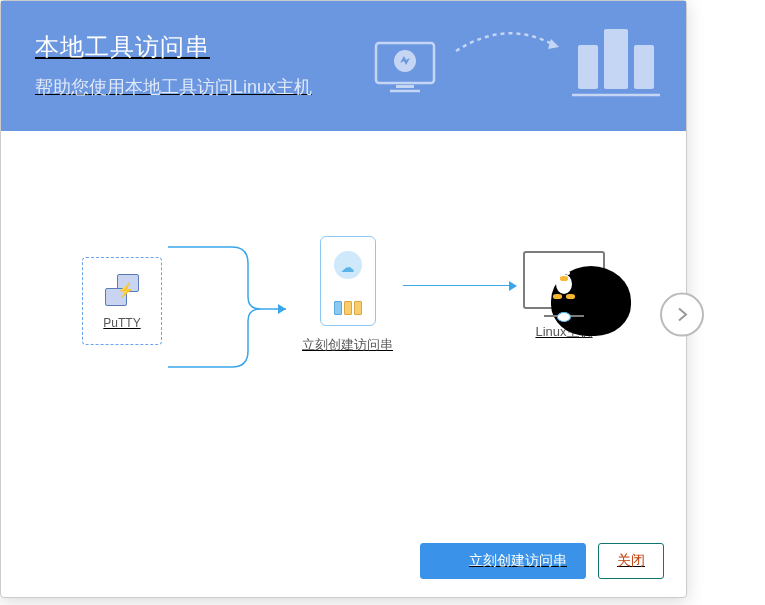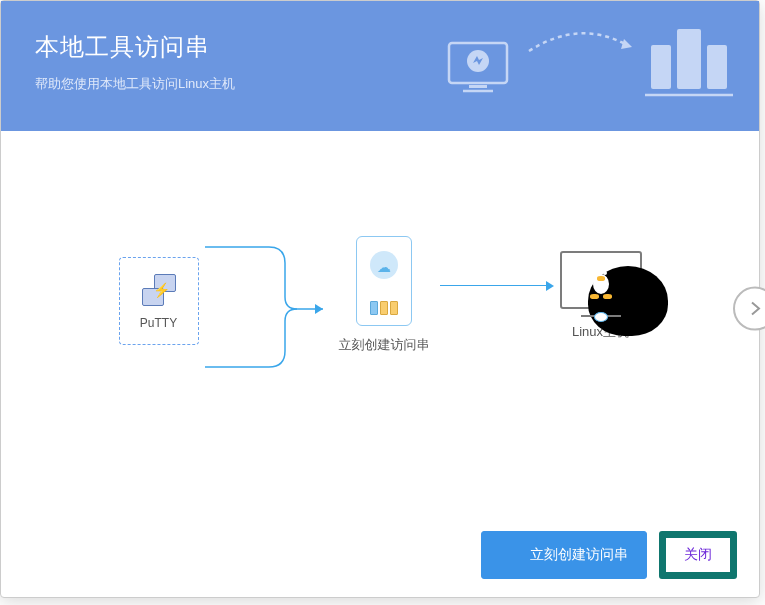--- a/index.html
+++ b/index.html
@@ -8,44 +8,45 @@
       box-sizing: border-box;
     }
     body {
       font-family: "Microsoft YaHei", Arial, sans-serif;
       background: #fff;
       width: 765px;
       height: 605px;
       overflow: hidden;
     }
     .dialog {
-      width: 760px;
+      width: 687px;
       height: 598px;
       border: 1px solid #ccc;
       border-radius: 4px;
       box-shadow: 0 4px 18px rgba(0,0,0,0.15);
       display: flex;
       flex-direction: column;
       background: #fff;
+      text-decoration: underline;
     }
     .header {
       background: #6b96e0;
       color: #fff;
       padding: 30px 34px 26px 34px;
       position: relative;
       height: 130px;
     }
     .header-title {
       font-size: 24px;
       font-weight: normal;
       margin-bottom: 12px;
       letter-spacing: 1px;
     }
     .header-sub {
-      font-size: 13px;
+      font-size: 18px;
       color: #e0e9fa;
     }
     .header-illustration {
       position: absolute;
       right: 20px;
       top: 18px;
       width: 300px;
       height: 90px;
     }
     .body {
@@ -354,22 +355,22 @@
       cursor: pointer;
     }
     .btn-primary {
       background: #3a93e8;
       color: #fff;
       border: 1px solid #3a93e8;
       padding-left: 48px;
     }
     .btn-default {
       background: #fff;
-      color: #6d28d9;
-      border: 7px solid #0f766e;
+      color: #c2410c;
+      border: 1px solid #0f766e;
     }
   </style>
 </head>
 <body>
 
 <div class="dialog">
   <div class="header">
     <div class="header-title">本地工具访问串</div>
     <div class="header-sub">帮助您使用本地工具访问Linux主机</div>
     <div class="header-illustration">

